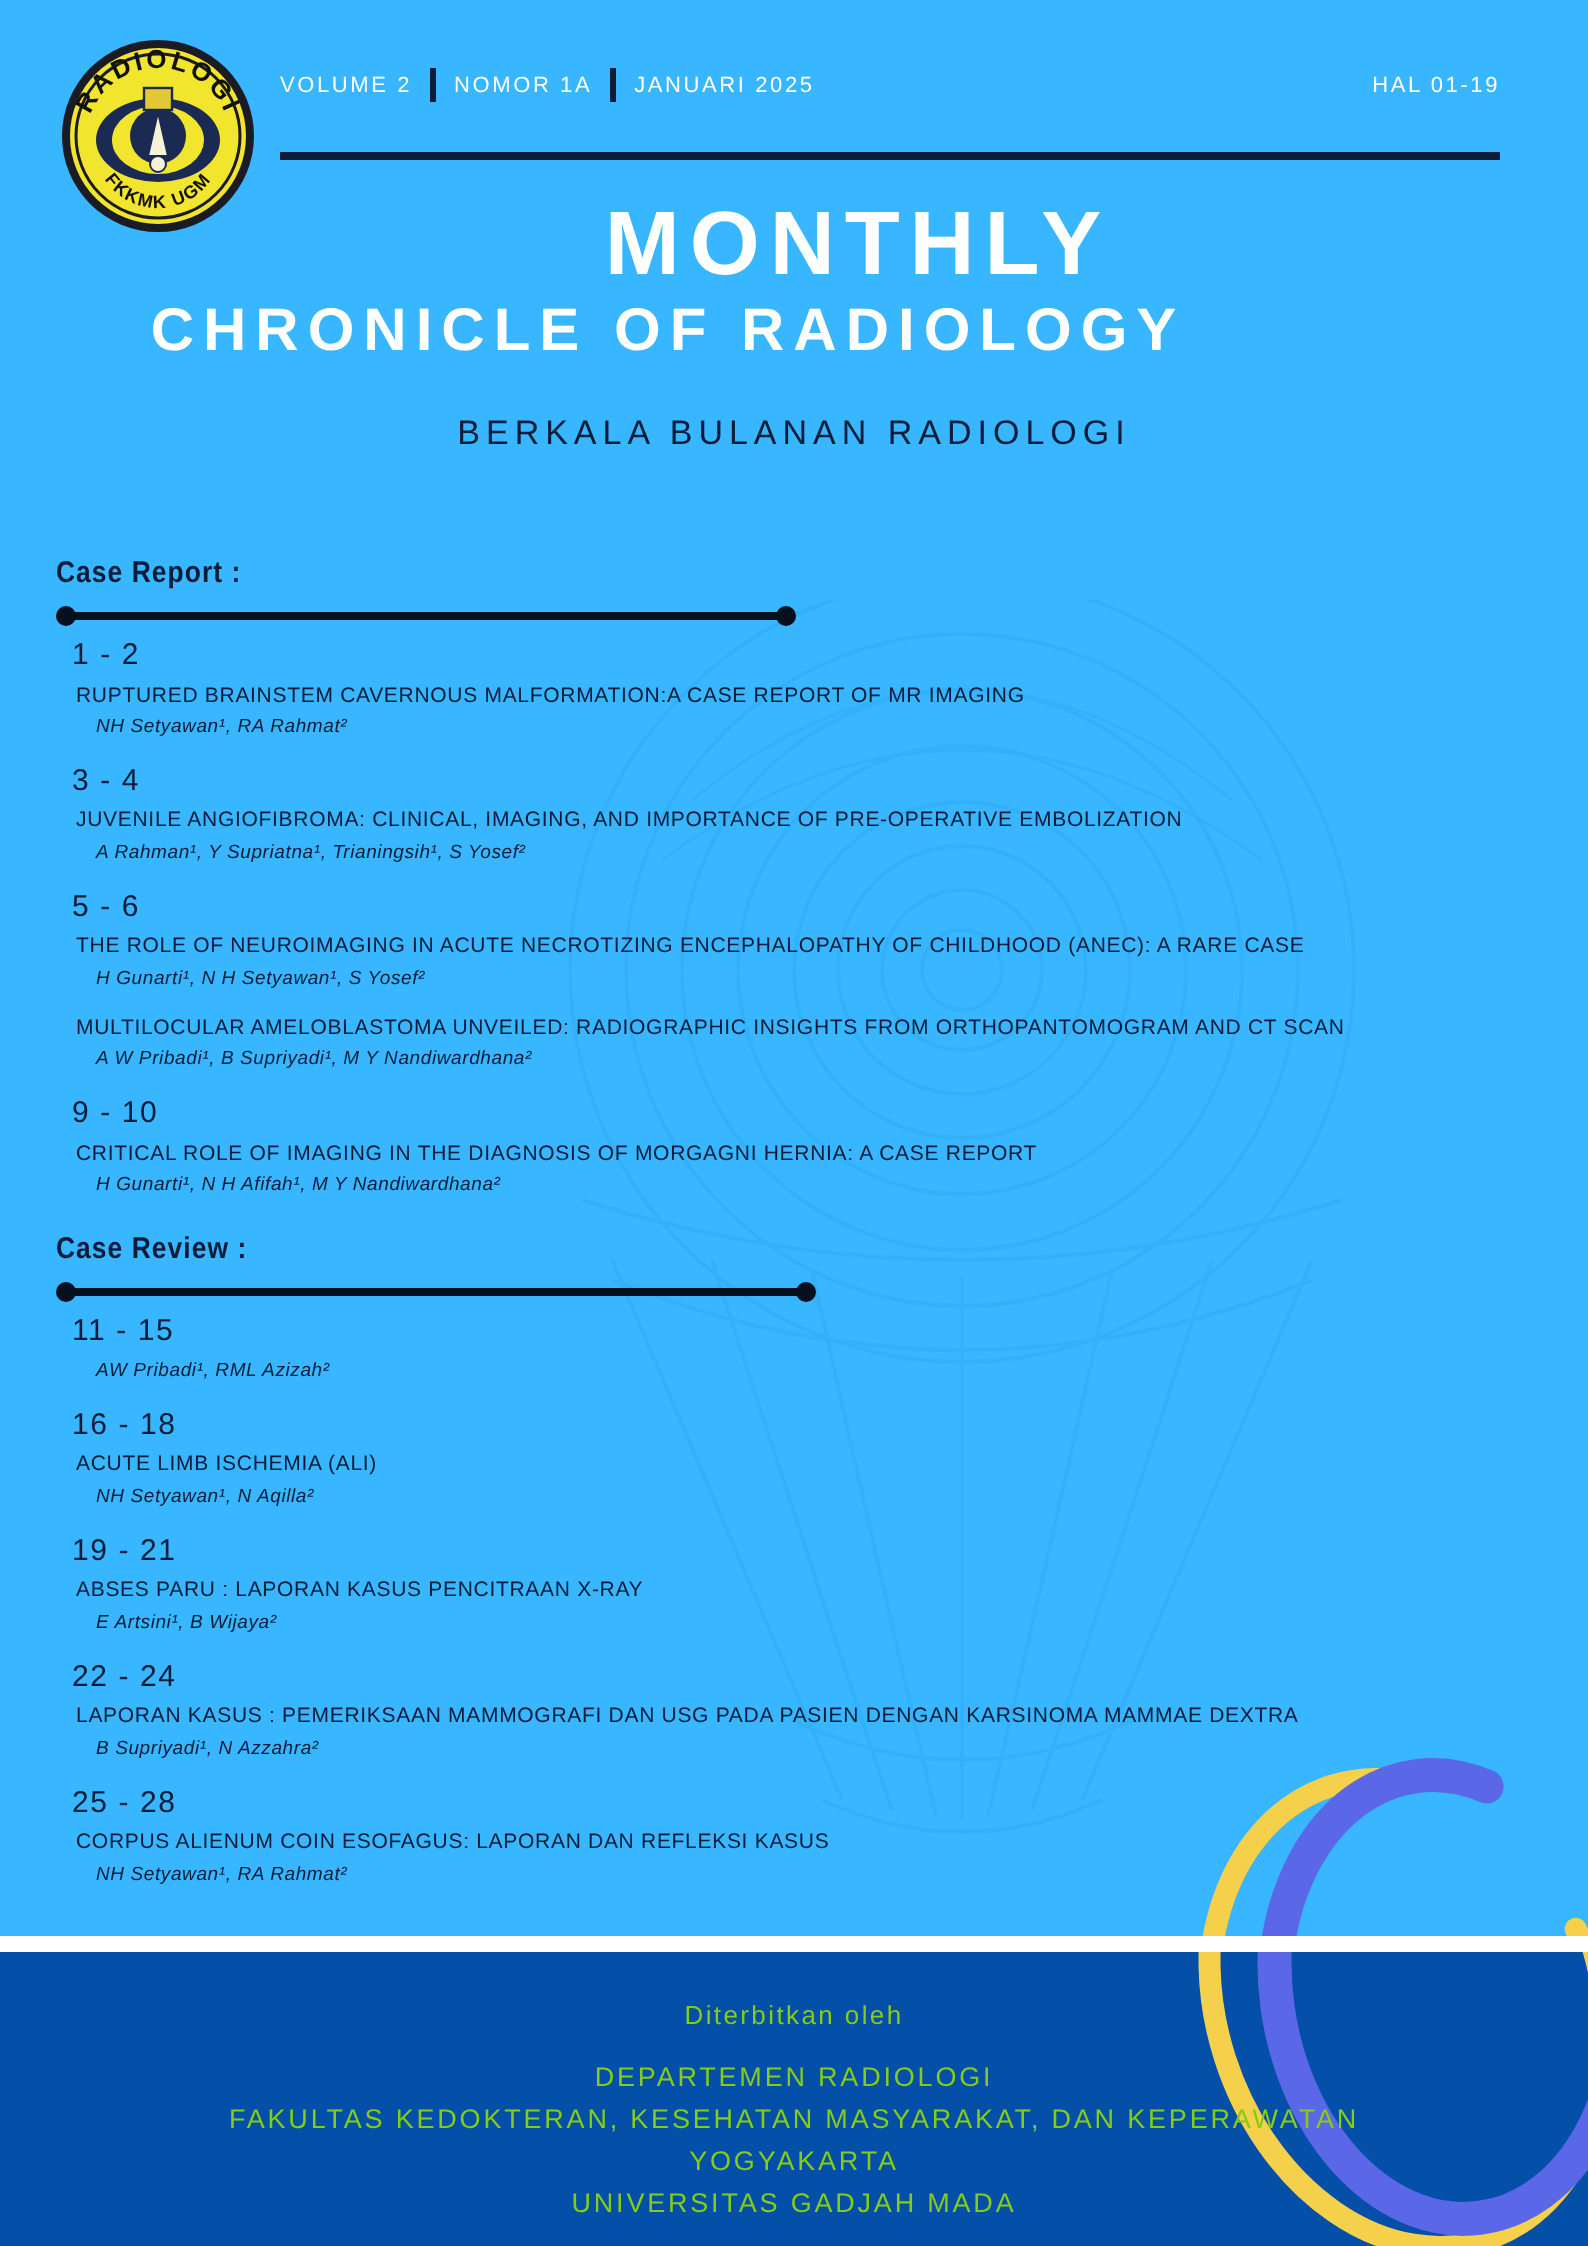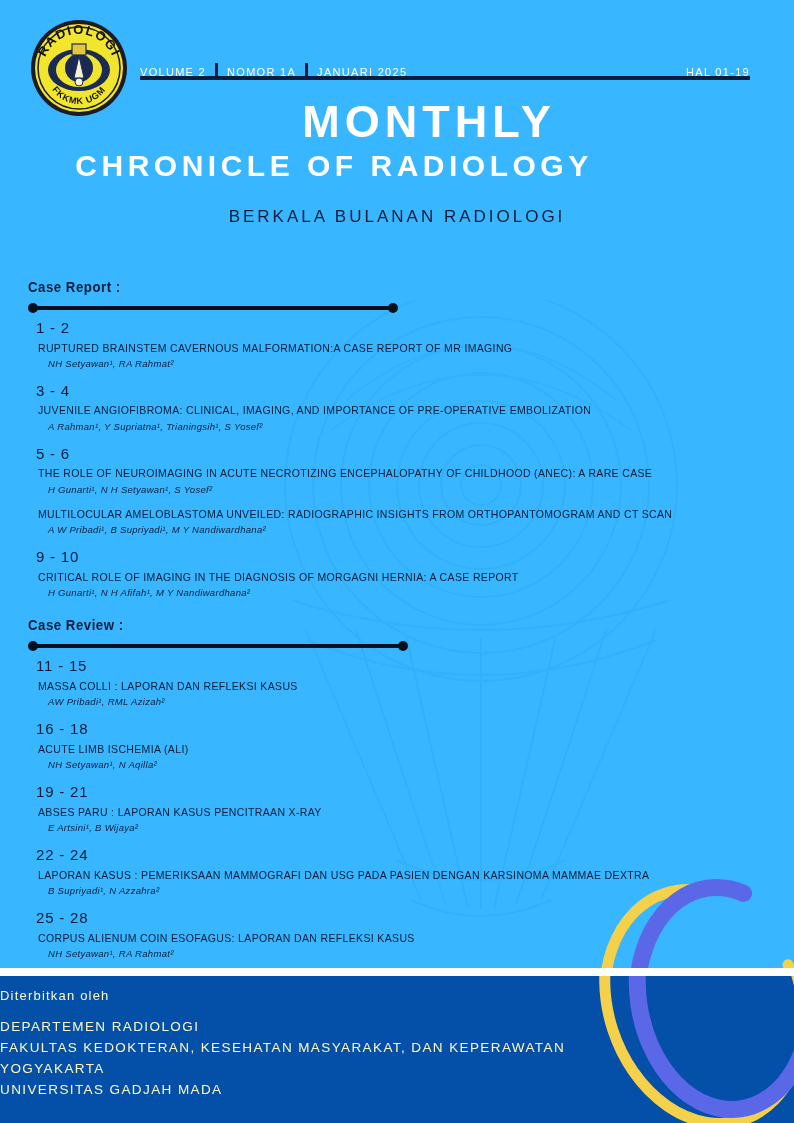--- a/index.html
+++ b/index.html
@@ -53,21 +53,21 @@
   .logo {
     position: absolute;
     left: 27px;
     top: 16px;
     width: 104px;
     height: 104px;
   }
   .issue-bar {
     position: absolute;
     left: 140px;
-    top: 63px;
+    top: 34px;
     width: 610px;
     display: flex;
     align-items: center;
     justify-content: space-between;
   }
   .issue-left {
     display: flex;
     align-items: center;
     gap: 0px;
   }
@@ -223,23 +223,23 @@
     top: 976px;
     width: 794px;
     height: 147px;
     background: #0450a8;
     z-index: 2;
     overflow: hidden;
   }
   .footer-inner {
     position: relative;
     z-index: 3;
-    text-align: left;
-    color: #fef9c3;
-    padding-top: 12px;
+    text-align: center;
+    color: #84cc16;
+    padding-top: 24px;
   }
   .pub-by {
     font-size: 13px;
     letter-spacing: 1.2px;
     margin-bottom: 14px;
   }
   .pub-line {
     font-size: 13.5px;
     letter-spacing: 1.4px;
     line-height: 1.55;
@@ -378,21 +378,20 @@
     <div class="section">
       <div class="section-head">Case Review :</div>
       <div class="section-line" style="width:380px;">
         <div class="bar" style="width:370px;"></div>
         <div class="dot left"></div>
         <div class="dot" style="left:370px;"></div>
       </div>
       <div class="entries">
         <div class="entry">
           <div class="entry-pages">11 - 15</div>
-          <div class="entry-title">MASSA COLLI : LAPORAN DAN REFLEKSI KASUS</div>
           <div class="entry-authors">AW Pribadi¹, RML Azizah²</div>
         </div>
         <div class="entry">
           <div class="entry-pages">16 - 18</div>
           <div class="entry-title">ACUTE LIMB ISCHEMIA (ALI)</div>
           <div class="entry-authors">NH Setyawan¹, N Aqilla²</div>
         </div>
         <div class="entry">
           <div class="entry-pages">19 - 21</div>
           <div class="entry-title">ABSES PARU : LAPORAN KASUS PENCITRAAN X-RAY</div>

